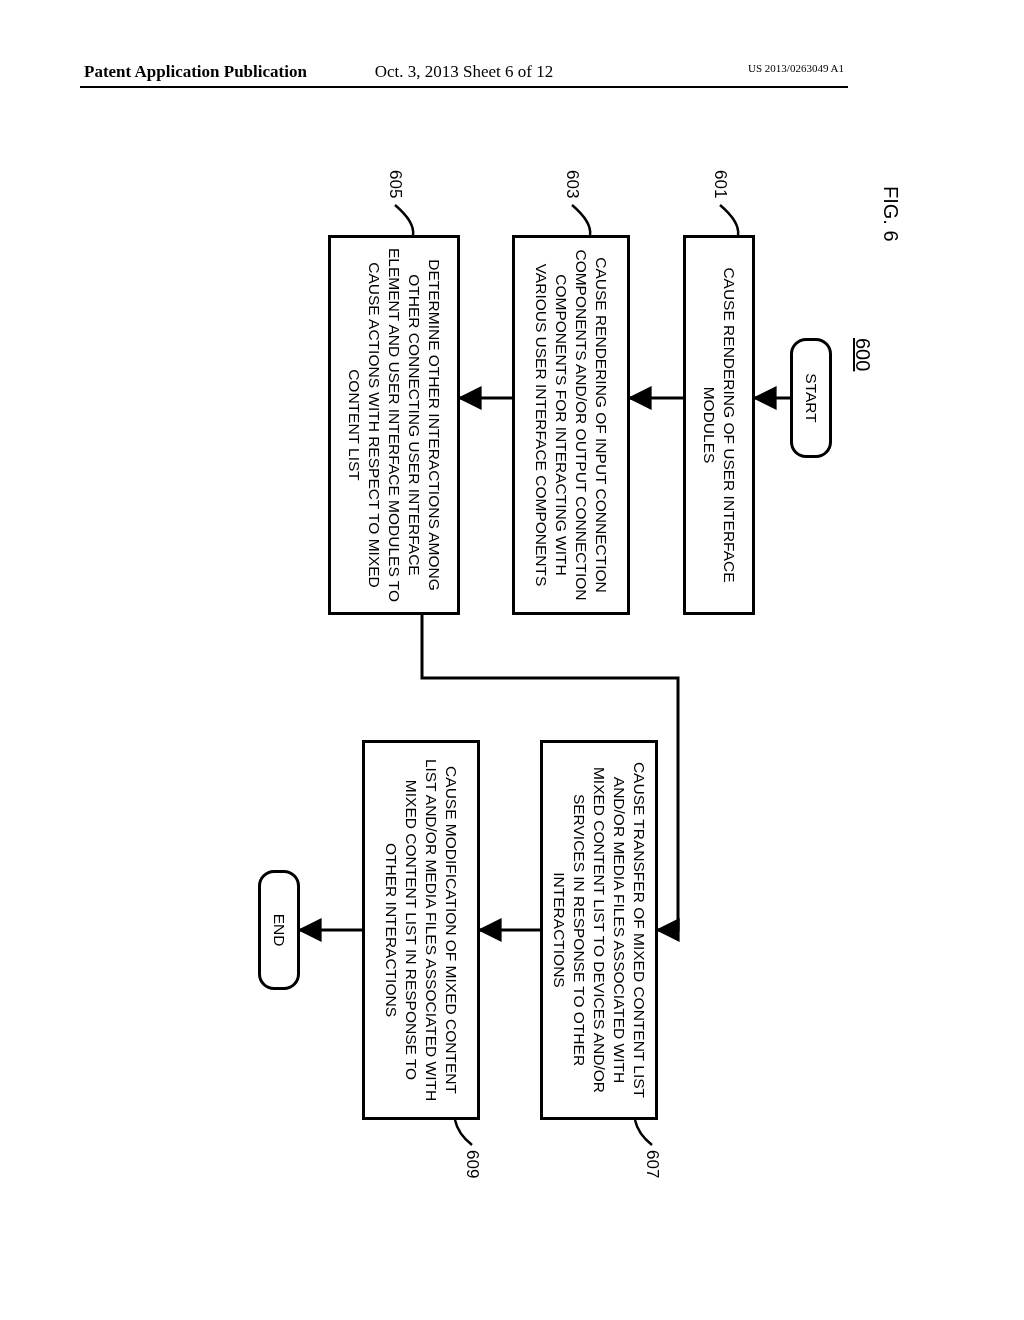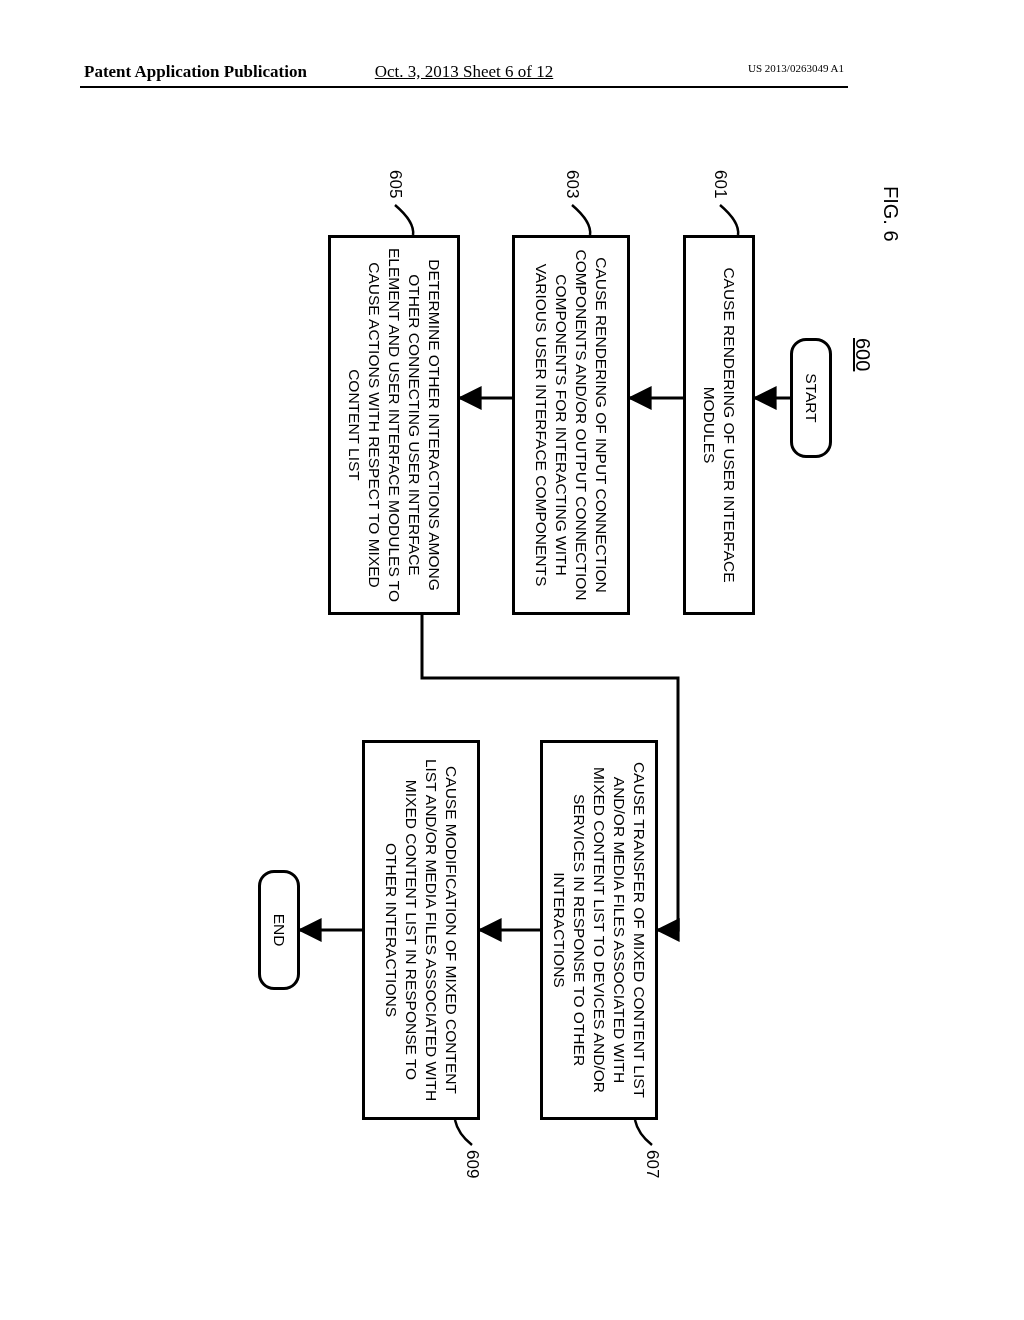--- a/index.html
+++ b/index.html
@@ -38,21 +38,20 @@
     font-weight: bold;
     font-size: 17px;
   }
   .hdr-center {
     position: absolute;
     left: 0;
     right: 0;
     top: 0;
     text-align: center;
     font-size: 17px;
-    text-decoration: underline;
   }
   .hdr-right {
     position: absolute;
     right: 84px;
     top: 0;
     font-size: 11px;
   }
 
   
   .figwrap {

